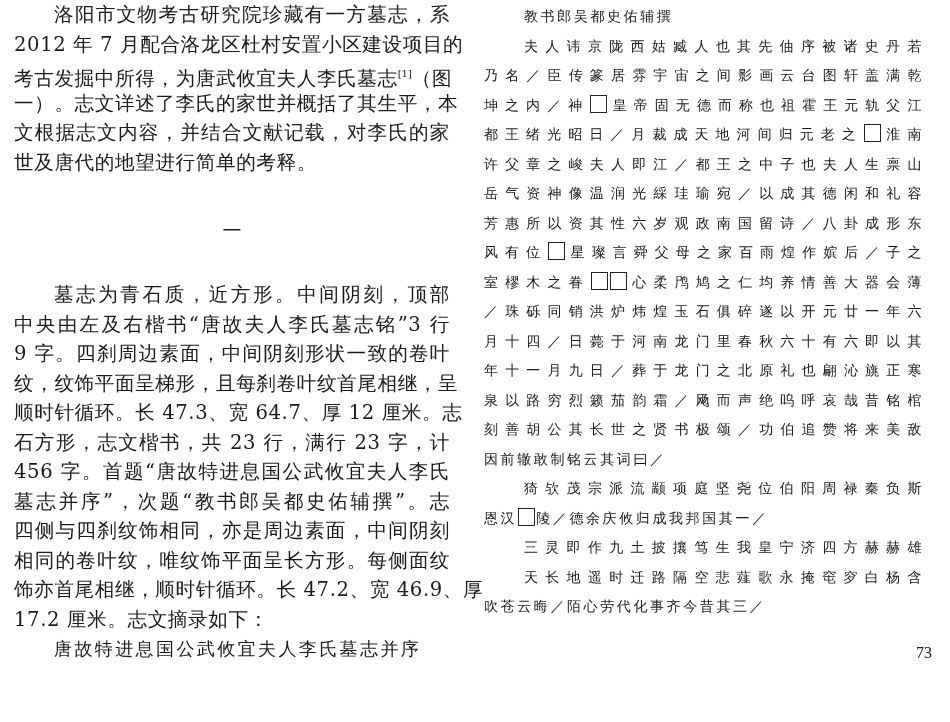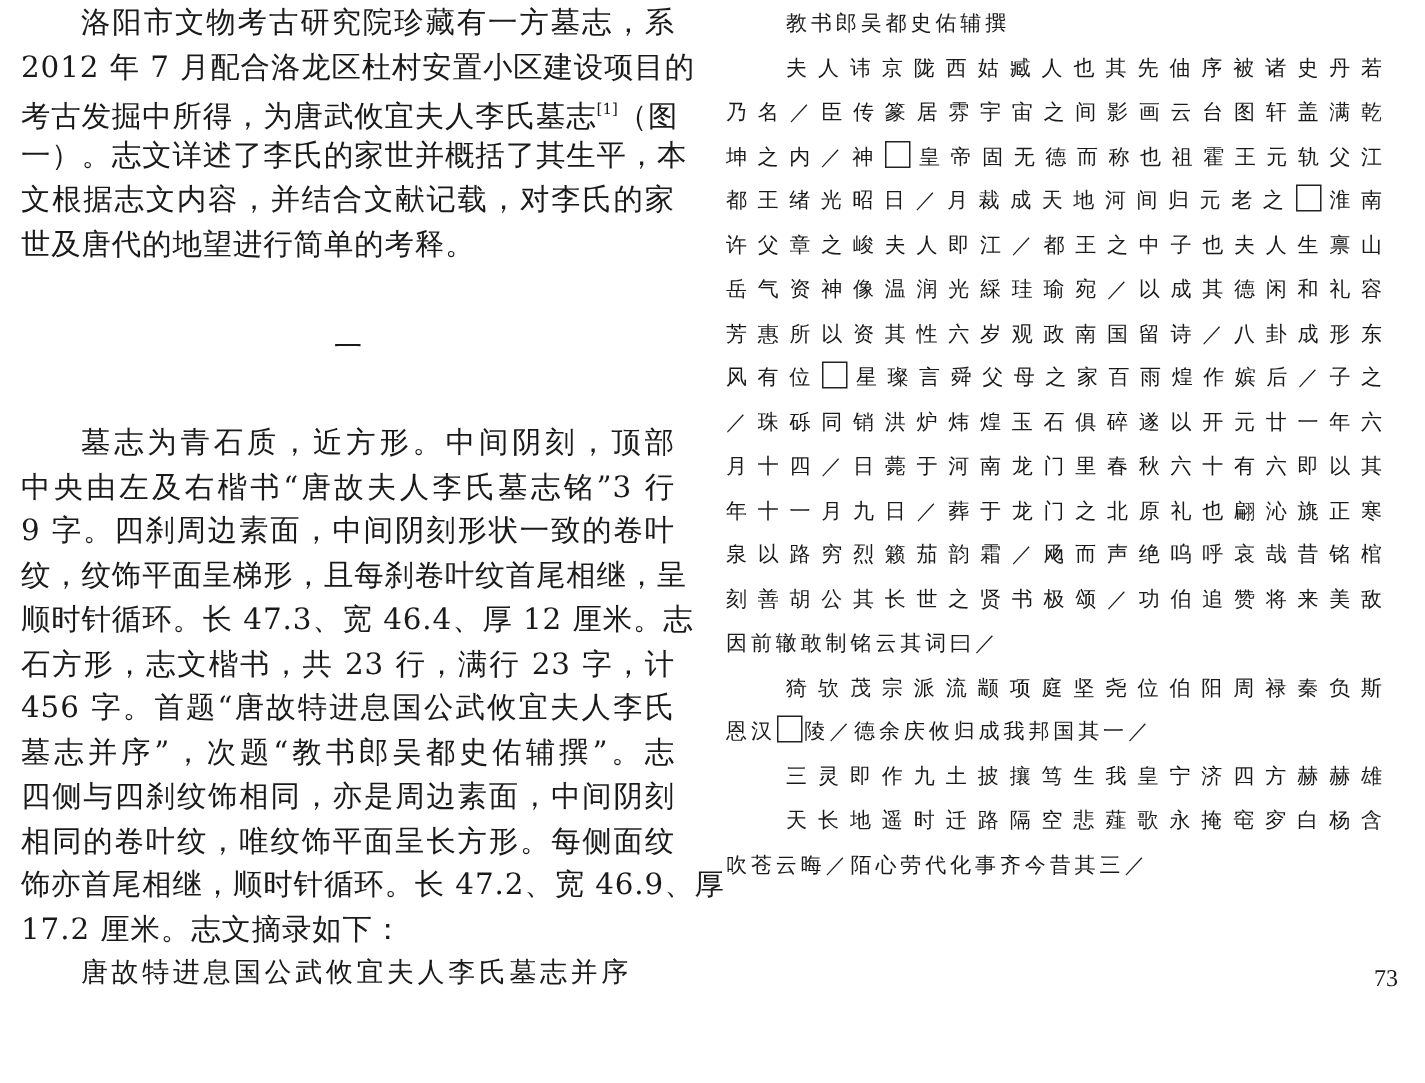--- a/index.html
+++ b/index.html
@@ -56,21 +56,21 @@
     <div class="line last">世及唐代的地望进行简单的考释。</div>
   </div>
 
   <div class="section-num">一</div>
 
   <div style="position:absolute; top:280px; left:0; width:436px;">
     <div class="line indent">墓志为青石质，近方形。中间阴刻，顶部</div>
     <div class="line">中央由左及右楷书“唐故夫人李氏墓志铭”3 行</div>
     <div class="line">9 字。四刹周边素面，中间阴刻形状一致的卷叶</div>
     <div class="line">纹，纹饰平面呈梯形，且每刹卷叶纹首尾相继，呈</div>
-    <div class="line">顺时针循环。长 47.3、宽 46.4、厚 12 厘米。志</div>
+    <div class="line">顺时针循环。长 47.3、宽 64.7、厚 12 厘米。志</div>
     <div class="line">石方形，志文楷书，共 23 行，满行 23 字，计</div>
     <div class="line">456 字。首题“唐故特进息国公武攸宜夫人李氏</div>
     <div class="line">墓志并序”，次题“教书郎吴都史佑辅撰”。志</div>
     <div class="line">四侧与四刹纹饰相同，亦是周边素面，中间阴刻</div>
     <div class="line">相同的卷叶纹，唯纹饰平面呈长方形。每侧面纹</div>
     <div class="line">饰亦首尾相继，顺时针循环。长 47.2、宽 46.9、厚</div>
     <div class="line last">17.2 厘米。志文摘录如下：</div>
     <div class="line kai title-line indent" style="font-size:18px; letter-spacing:2.4px;">唐故特进息国公武攸宜夫人李氏墓志并序</div>
   </div>
 </div>
@@ -80,20 +80,21 @@
 
   <div>
     <div class="line kai indent">夫人讳京陇西姑臧人也其先伷序被诸史丹若</div>
     <div class="line kai">乃名／臣传篆居雰宇宙之间影画云台图轩盖满乾</div>
     <div class="line kai"><span>坤之内／神</span><span class="box"></span><span>皇帝固无德而称也祖霍王元轨父江</span></div>
     <div class="line kai"><span>都王绪光昭日／月裁成天地河间归元老之</span><span class="box"></span><span>淮南</span></div>
     <div class="line kai">许父章之峻夫人即江／都王之中子也夫人生禀山</div>
     <div class="line kai">岳气资神像温润光綵珪瑜宛／以成其德闲和礼容</div>
     <div class="line kai">芳惠所以资其性六岁观政南国留诗／八卦成形东</div>
     <div class="line kai"><span>风有位</span><span class="box"></span><span>星璨言舜父母之家百雨煌作嫔后／子之</span></div>
+    <div class="line kai"><span>室樛木之眷</span><span class="box"></span><span class="box"></span><span>心柔鸤鸠之仁均养情善大器会薄</span></div>
     <div class="line kai">／珠砾同销洪炉炜煌玉石俱碎遂以开元廿一年六</div>
     <div class="line kai">月十四／日薨于河南龙门里春秋六十有六即以其</div>
     <div class="line kai">年十一月九日／葬于龙门之北原礼也翩沁旐正寒</div>
     <div class="line kai">泉以路穷烈籁茄韵霜／飏而声绝呜呼哀哉昔铭棺</div>
     <div class="line kai">刻善胡公其长世之贤书极颂／功伯追赞将来美敌</div>
     <div class="line kai last">因前辙敢制铭云其词曰／</div>
   </div>
 
   <div>
     <div class="line kai indent">猗欤茂宗派流颛项庭坚尧位伯阳周禄秦负斯</div>

